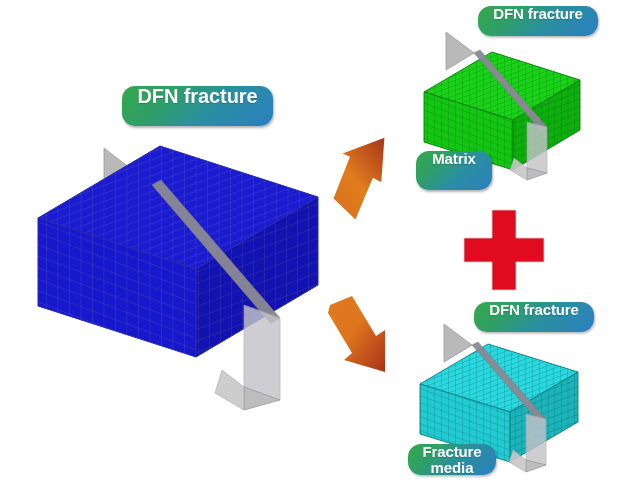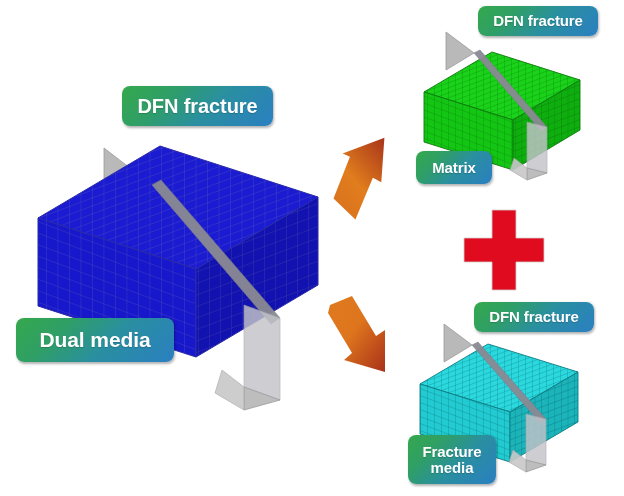--- a/index.html
+++ b/index.html
@@ -10,23 +10,22 @@
     overflow:hidden;
     position:relative;
   }
   #stage{position:absolute;left:0;top:0;width:624px;height:496px;}
   #stage svg{position:absolute;left:0;top:0;}
 
   .pill{
     position:absolute;
     display:flex;
     align-items:center;
-    justify-content:center;
     flex-direction:column;
-    border-radius:8px;
+    border-radius:13px;
     color:#ffffff;
     font-weight:bold;
     line-height:1.04;
     text-align:center;
     letter-spacing:-0.1px;
     background:linear-gradient(135deg,#35a84c 0%,#2f9f66 28%,#2a8fa0 58%,#2a7fc1 100%);
     box-shadow:1px 1.5px 2.5px rgba(0,0,0,0.30);
     text-shadow:0 1px 1px rgba(0,0,0,0.18);
     z-index:40;
     box-sizing:border-box;
@@ -159,34 +158,31 @@
       <path d="M526,460 L546,465 L526,472 Z" fill="#bdbdbd" stroke="#9c9c9c" stroke-width="0.8"></path>
       <path d="M513,450 L526,460 L526,472 L509,462 Z" fill="#c8c8c8" opacity="0.9" stroke="#a6a6a6" stroke-width="0.7"></path>
     </g>
   </g>
 </svg>
 
 <div class="pill" style="left:122px;top:86px;width:151px;height:40px;font-size:20px;">
   <span>DFN fracture</span>
 </div>
 
-<div class="pill" style="left:16px;top:318px;width:158px;height:44px;font-size:21px;">
-  <span>Dual media</span>
-</div>
 
 <div class="pill" style="left:478px;top:6px;width:120px;height:30px;font-size:15px;">
   <span>DFN fracture</span>
 </div>
 
-<div class="pill" style="left:416px;top:151px;width:76px;height:33px;font-size:15px;">
+<div class="pill" style="left:416px;top:151px;width:76px;height:39px;font-size:15px;">
   <span>Matrix</span>
 </div>
 
 <div class="pill" style="left:474px;top:302px;width:120px;height:30px;font-size:15px;">
   <span>DFN fracture</span>
 </div>
 
-<div class="pill" style="left:408px;top:435px;width:88px;height:49px;font-size:15px;">
+<div class="pill" style="left:408px;top:444px;width:88px;height:31px;font-size:15px;">
   <span>Fracture</span>
   <span>media</span>
 </div>
 
 </div>
 
 </body></html>

